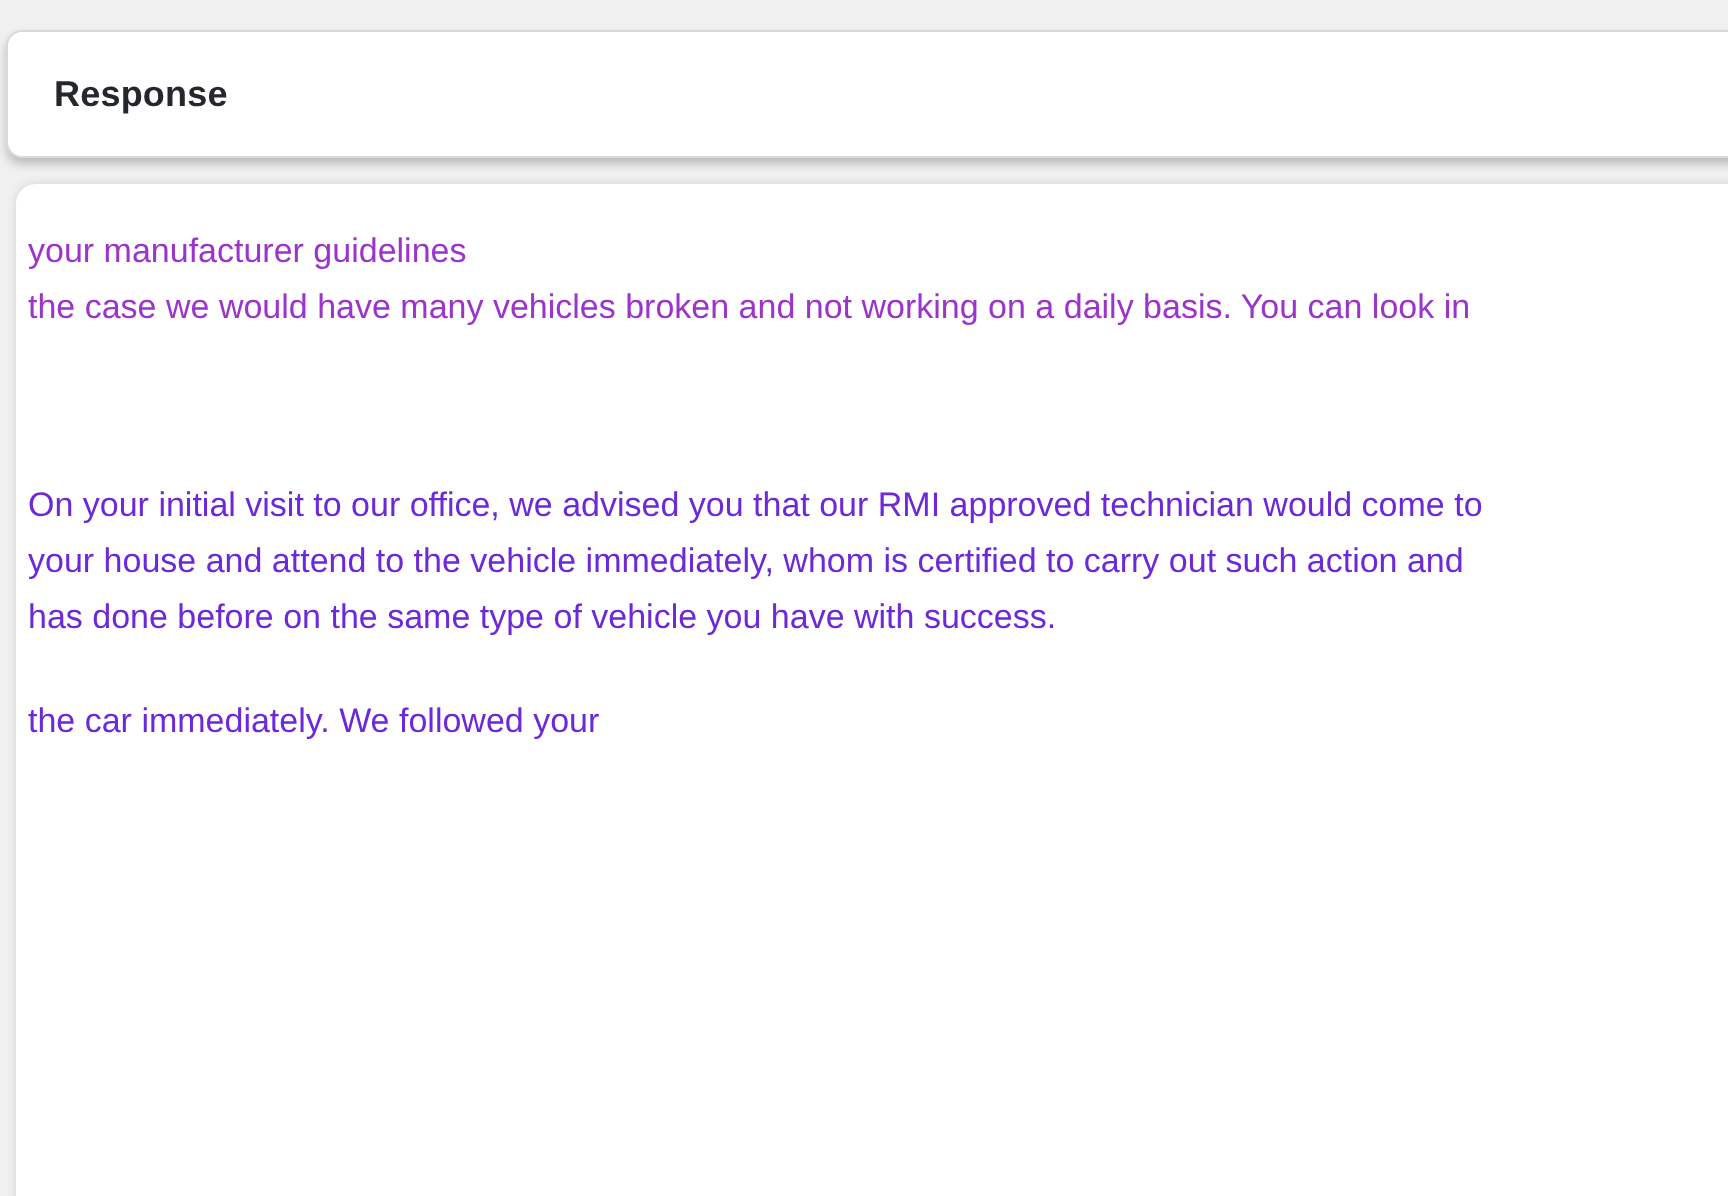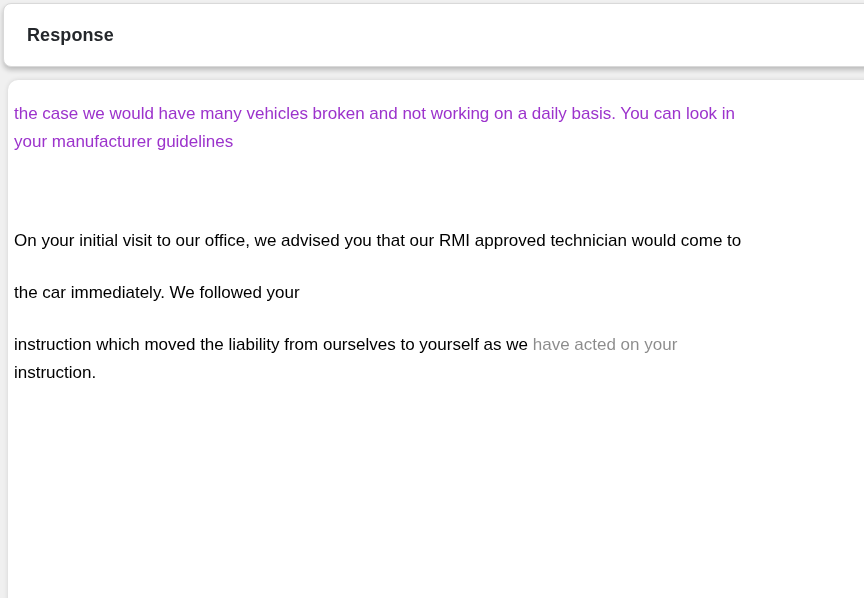--- a/index.html
+++ b/index.html
@@ -7,20 +7,21 @@
   body {
     font-family: "Liberation Sans", sans-serif;
     background: #f0f0f0;
     position: relative;
     overflow: hidden;
   }
   .screen {
     position: absolute;
     inset: 0;
     overflow: hidden;
+    margin-top: 12px;
   }
   
   .header-card {
     position: absolute;
     top: 3px;
     left: 3px;
     right: -10px;
     height: 64px;
     background: #ffffff;
     border: 1px solid #d9d9d9;
@@ -46,53 +47,51 @@
     bottom: -12px;
     background: #ffffff;
     border-top-left-radius: 10px;
     box-shadow: 0 0 5px rgba(0,0,0,0.12);
     padding: 20px 24px 0 6px;
     z-index: 1;
   }
   .para { line-height: 28px; }
   .para .line { white-space: nowrap; }
   .para-purple  { color: #9c33cc; font-size: 17px; }
-  .para-magenta { color: #000000; font-size: 17px; }
+  .para-magenta { color: #6d28d9; font-size: 17px; }
   .para-dark    { color: #3f3f3f; font-size: 20px; }
   .p1 { margin-bottom: 71px; }
   .p2 { margin-bottom: 28px; }
   .p3 { margin-bottom: 24px; }
   .p4 { margin-bottom: 24px; }
   .p5 { margin-bottom: 0; }
   .faded { opacity: 0.45; }
 </style>
 </head>
 <body>
 
 <div class="screen">
 
   <header class="header-card">
     <h1>Response</h1>
   </header>
 
   <main class="content-card">
 
     <div class="para para-purple p1">
+      <div class="line">your manufacturer guidelines</div>
       <div class="line">the case we would have many vehicles broken and not working on a daily basis. You can look in</div>
-      <div class="line">your manufacturer guidelines</div>
     </div>
 
 
     <div class="para para-magenta p3">
       <div class="line">On your initial visit to our office, we advised you that our RMI approved technician would come to</div>
+      <div class="line">your house and attend to the vehicle immediately, whom is certified to carry out such action and</div>
+      <div class="line">has done before on the same type of vehicle you have with success.</div>
     </div>
 
     <div class="para para-magenta p4">
       <div class="line">the car immediately. We followed your</div>
     </div>
 
-    <div class="para para-magenta p5">
-      <div class="line"><span>instruction which moved the liability from ourselves to yourself as we </span><span class="faded">have acted on your</span></div>
-      <div class="line">instruction.</div>
-    </div>
 
   </main>
 </div>
 
 </body></html>

